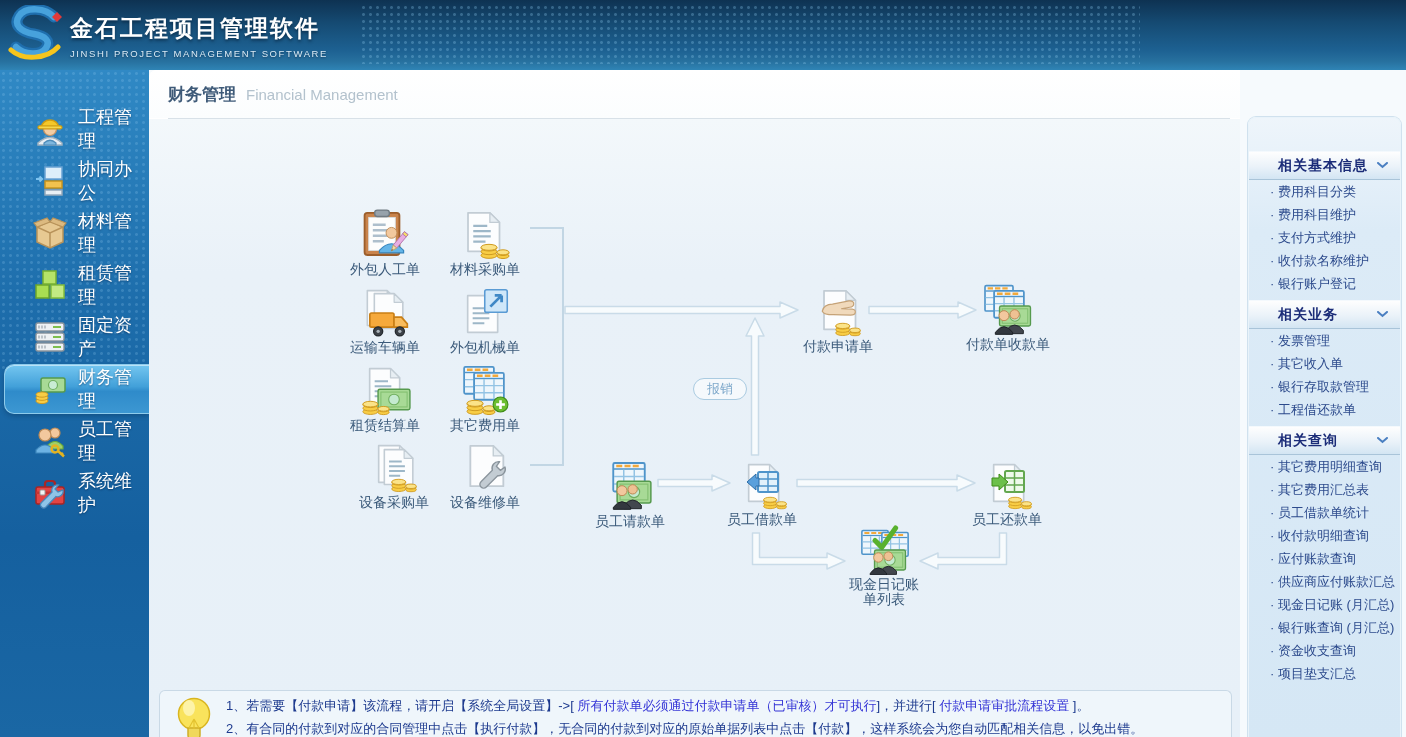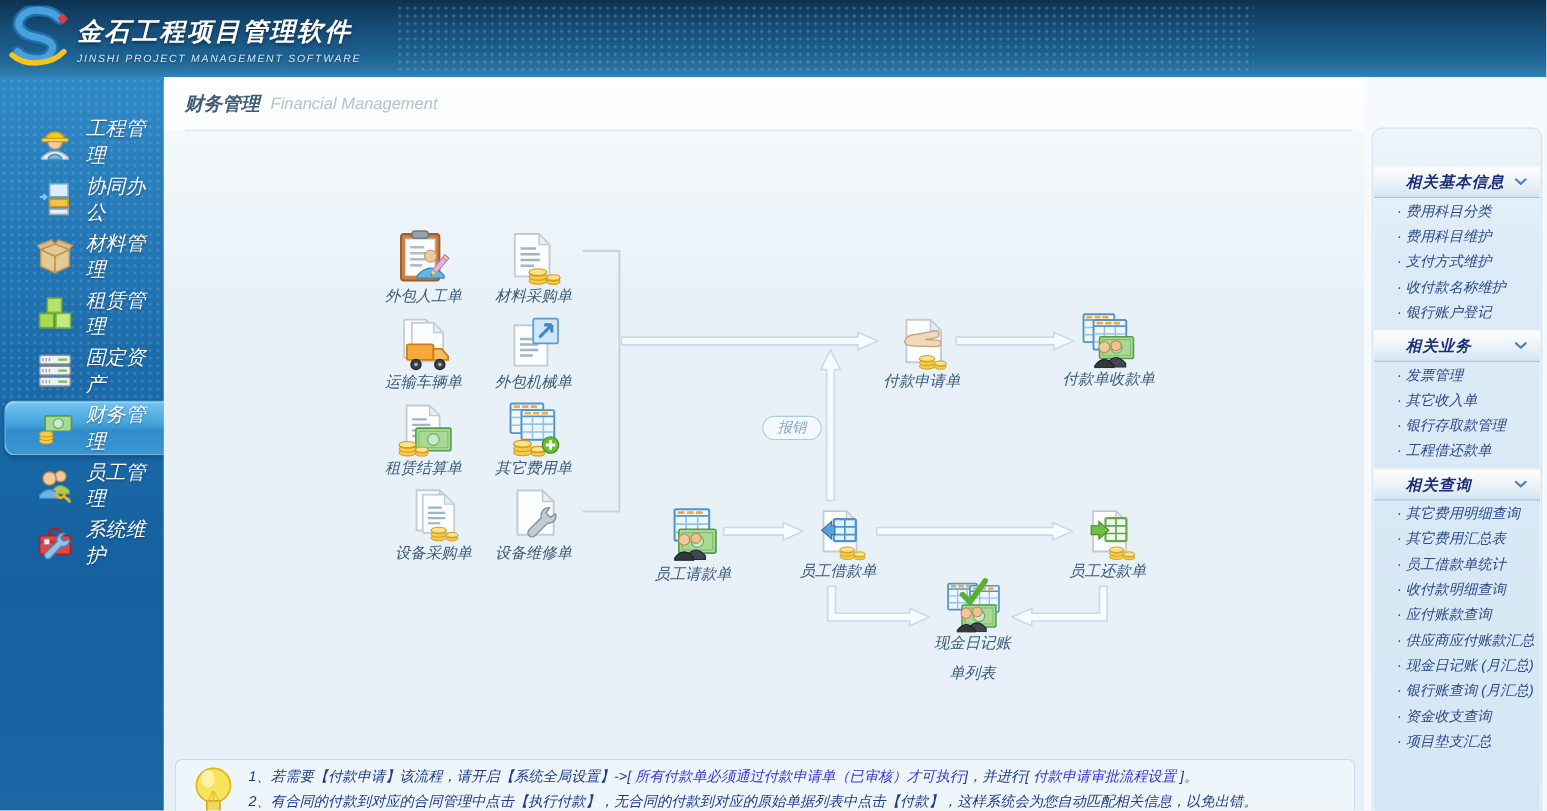--- a/index.html
+++ b/index.html
@@ -1,17 +1,17 @@
 <!DOCTYPE html>
 <html><head>
 <meta charset="utf-8">
 <style>
   html,body{margin:0;padding:0;}
   body{font-family:"Liberation Sans","DejaVu Sans",sans-serif;background:#dde4ea;}
-  #stage{position:relative;width:1406px;height:737px;overflow:hidden;background:#f6fafd;font-style:italic;}
+  #stage{position:relative;width:1406px;height:737px;overflow:hidden;background:#f6fafd;}
 
   
   .top-header{position:absolute;left:0;top:0;width:1406px;height:70px;
     background:linear-gradient(180deg,#0e3252 0%,#154a72 32%,#1d6192 72%,#27719f 88%,#2f84b5 100%);}
   .hdr-dots{position:absolute;left:360px;top:4px;width:780px;height:60px;
     background-image:radial-gradient(circle,rgba(140,200,235,.30) 1.2px,transparent 1.7px);
     background-size:7px 7px;}
   .logo{position:absolute;left:8px;top:5px;}
   .brand{position:absolute;left:70px;top:13px;}
   .brand h1{margin:0;font-size:23px;letter-spacing:2px;color:#fff;font-weight:bold;
@@ -417,21 +417,21 @@
     </div>
     <div class="node" style="left:680px;top:453px">
       <svg width="52" height="52" viewBox="0 0 52 52">
         <use href="#sy-table" x="2" y="2" width="30" height="36"></use>
           <use href="#sy-table" x="22" y="4" width="30" height="36"></use>
           <use href="#sy-check" x="10" y="0" width="34" height="30"></use>
           <use href="#sy-money" x="14" y="26" width="36" height="22"></use>
           <use href="#sy-people" x="10" y="27" width="32" height="25"></use>
       </svg>
       <div class="nlbl">现金日记账</div>
-      <div class="nlbl" style="margin-top:12px">单列表</div>
+      <div class="nlbl" style="margin-top:0">单列表</div>
     </div>
 
     <div class="notes">
       <svg class="bulb" width="44" height="46" viewBox="0 0 44 46">
         <circle cx="22" cy="19" r="15.5" fill="#f9e35c" stroke="#d9b520" stroke-width="1.5"></circle>
         <ellipse cx="17" cy="13" rx="6" ry="8" fill="#fdf4b0" opacity="0.9"></ellipse>
         <path d="M16 33h12v7a6 6 0 0 1-12 0z" fill="#f0d85a" stroke="#cfae28" stroke-width="1.5"></path>
         <path d="M22 24l-5 9M22 24l5 9M22 24v10" stroke="#e3c22e" stroke-width="1.2" fill="none"></path>
       </svg>
       <div class="note-lines">

